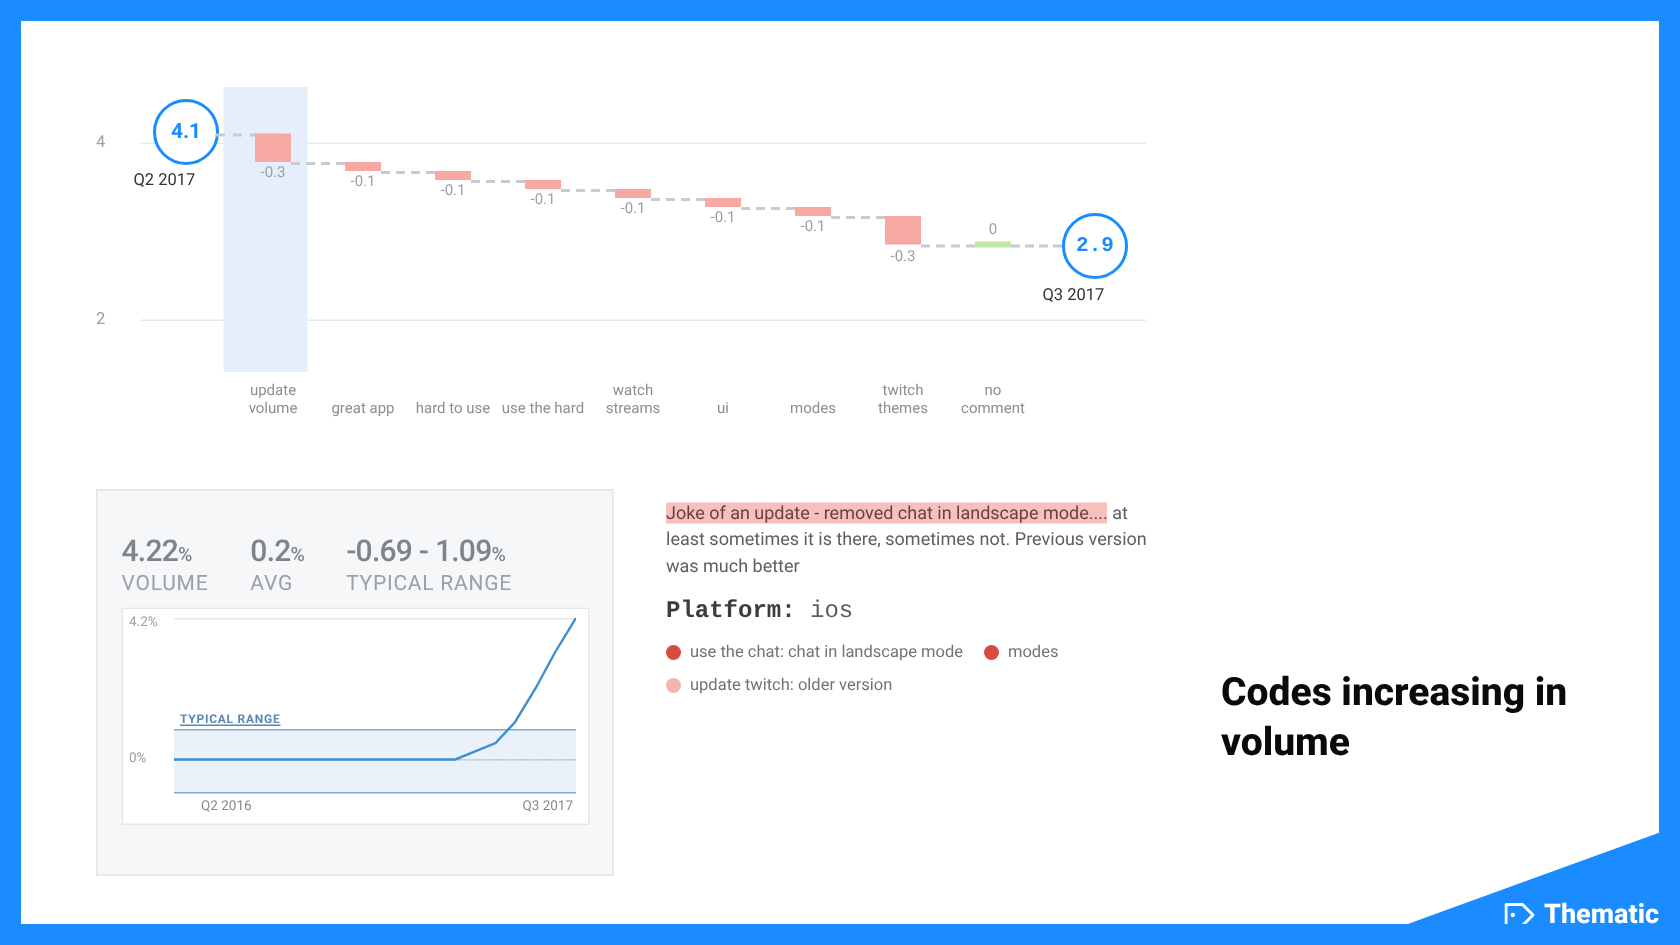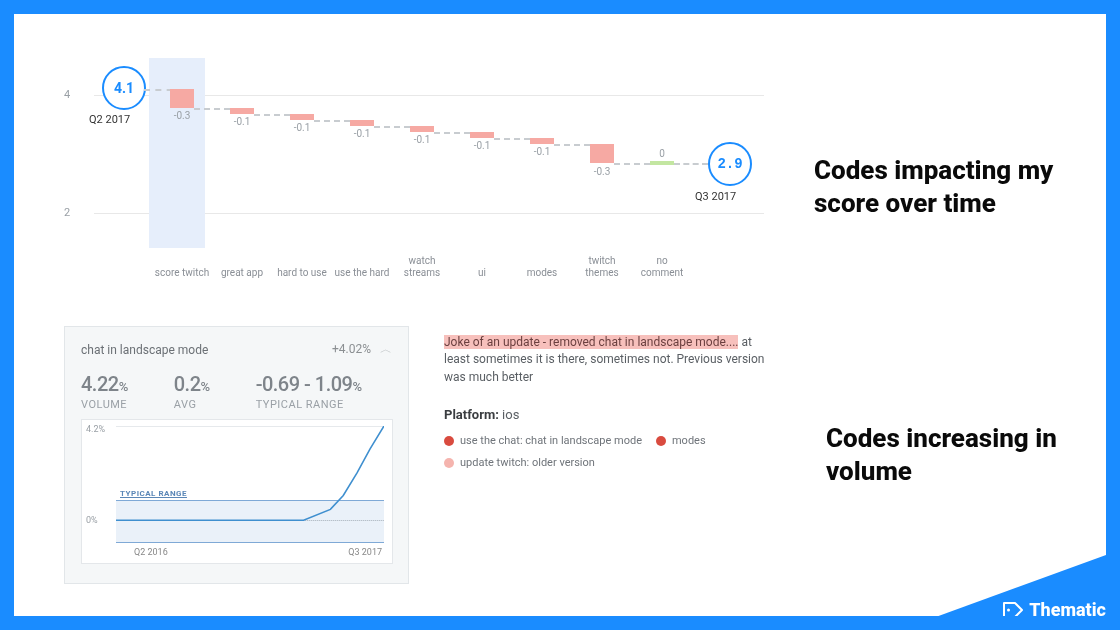--- a/index.html
+++ b/index.html
@@ -16,46 +16,46 @@
   .wf-bar { position:absolute; background:#f6a9a3; }
   .wf-bar.green { background:#c3e6a1; }
   .wf-barlabel { position:absolute; font-size:10px; color:#9aa0a6; width:50px; text-align:center; margin-left:-25px; }
   .wf-cat { position:absolute; bottom:0; font-size:10px; color:#8a8f96; width:56px; text-align:center; margin-left:-28px; line-height:1.15; }
   .wf-circle { position:absolute; width:44px; height:44px; border:2px solid #1a8cff; border-radius:50%; display:flex; align-items:center; justify-content:center; color:#1a8cff; font-weight:700; font-size:14px; background:#fff; }
   .wf-perlabel { position:absolute; font-size:11px; color:#333; width:70px; margin-left:-35px; }
   .wf-dash { position:absolute; border-top:2px dashed #c8ccd0; }
 
   .heading { font-size:26px; font-weight:800; color:#0a0a0a; line-height:1.25; }
   .heading.top { position:absolute; left:800px; top:140px; width:270px; }
-  .heading.bottom { position:absolute; left:800px; top:408px; width:270px;margin-left:12px; }
+  .heading.bottom { position:absolute; left:800px; top:432px; width:270px; }
 
   
   .card { position:absolute; left:50px; top:312px; width:345px; height:258px; background:#f5f7f8; border:1px solid #e2e6e9; padding:14px 16px 10px 16px; }
   .card-title-row { display:flex; justify-content:space-between; align-items:center; font-size:12px; color:#6b7075; }
   .card-title-row .pct { color:#8b8f92; }
   .card-title-row .chev { margin-left:6px; color:#c0c4c7; font-size:12px; }
-  .card-stats { display:flex; gap:46px; margin-top:14px; margin-bottom:8px; }
+  .card-stats { display:flex; gap:28px; margin-top:14px; margin-bottom:8px; }
   .stat-val { font-size:20px; color:#7e848a; letter-spacing:-.5px; font-weight:500;}
   .stat-val .pct-sm { font-size:13px; }
-  .stat-lbl { font-size:11px; letter-spacing:.5px; color:#9aa0a6; margin-top:2px; }
+  .stat-lbl { font-size:14px; letter-spacing:.5px; color:#9aa0a6; margin-top:2px; }
 
   .mini-chart { position:relative; width:312px; height:145px; background:#fff; border:1px solid #e4e7ea; margin-top:6px; }
   .mc-grid { position:absolute; left:34px; right:8px; top:6px; bottom:22px; }
   .mc-yline { position:absolute; left:0; right:0; height:0; border-top:1px solid #e6e9ec; }
   .mc-ylabel { position:absolute; left:4px; font-size:9px; color:#9aa0a6; }
   .mc-range-band { position:absolute; left:0; right:0; background:rgba(141,177,223,0.18); border-top:1px solid #7fa9d6; border-bottom:1px solid #7fa9d6; }
   .mc-range-mid { position:absolute; left:0; right:0; border-top:1px dotted #b8c0c8; }
   .mc-range-lbl { position:absolute; left:4px; top:-12px; font-size:8px; letter-spacing:.5px; color:#5b87b7; font-weight:700; text-decoration:underline; }
   .mc-xlabel { position:absolute; bottom:6px; font-size:9px; color:#888; }
   .mc-line { position:absolute; inset:0; }
 
   
   .snippet { position:absolute; left:430px; top:320px; width:330px; font-size:12px; color:#5a5f64; line-height:1.45; }
   .snippet .hl { background:#f7c0bc; color:#6b3f3f; display:inline; }
-  .snippet .meta { margin-top:20px; font-size:13px; color:#5a5f64; }
+  .snippet .meta { margin-top:10px; font-size:16px; color:#5a5f64;font-family:Liberation Mono, monospace; }
   .snippet .meta b { color:#3a3d40; }
   .tags { margin-top:8px; display:flex; flex-wrap:wrap; gap:6px 14px; font-size:11px; color:#6f747a; }
   .tag { display:flex; align-items:center; gap:6px; }
   .dot { width:10px; height:10px; border-radius:50%; display:inline-block; }
   .dot.red { background:#d94b3f; }
   .dot.pink { background:#f5b4ae; }
 
   
   .logo-wrap { position:absolute; right:-14px; bottom:-14px; width:220px; height:80px; pointer-events:none; }
   .logo-tri { position:absolute; right:0; bottom:0; width:0; height:0; border-style:solid; border-width:0 0 80px 220px; border-color:transparent transparent #1a8cff transparent; }
@@ -121,42 +121,34 @@
         <div class="wf-bar green" style="left:556px; width:24px; top:103px; height:4px;"></div>
         <span class="wf-barlabel" style="left:568px; top:90px;">0</span>
         <div class="wf-dash" style="left:580px; width:34px; top:105px;"></div>
 
         <div class="wf-circle" style="left:614px; top:84px;font-family:Liberation Mono, monospace;">
             <span>2.9</span>
           </div>
         <span class="wf-perlabel" style="left:636px; top:132px;">Q3 2017</span>
       </div>
 
-      <span class="wf-cat" style="left:118px;">score twitch</span>
+      <span class="wf-cat" style="left:118px;">update volume</span>
       <span class="wf-cat" style="left:178px;">great app</span>
       <span class="wf-cat" style="left:238px;">hard to use</span>
       <span class="wf-cat" style="left:298px;">use the hard</span>
       <span class="wf-cat" style="left:358px;">watch streams</span>
       <span class="wf-cat" style="left:418px;">ui</span>
       <span class="wf-cat" style="left:478px;">modes</span>
       <span class="wf-cat" style="left:538px;">twitch themes</span>
       <span class="wf-cat" style="left:598px;">no comment</span>
     </div>
 
-    <div class="heading top">Codes impacting my score over time</div>
     <div class="heading bottom">Codes increasing in volume</div>
 
     <div class="card">
-      <div class="card-title-row">
-        <span>chat in landscape mode</span>
-        <span>
-          <span class="pct">+4.02%</span>
-          <span class="chev">︿</span>
-        </span>
-      </div>
       <div class="card-stats">
         <div>
           <div class="stat-val"><span>4.22</span><span class="pct-sm">%</span></div>
           <div class="stat-lbl">VOLUME</div>
         </div>
         <div>
           <div class="stat-val"><span>0.2</span><span class="pct-sm">%</span></div>
           <div class="stat-lbl">AVG</div>
         </div>
         <div>

